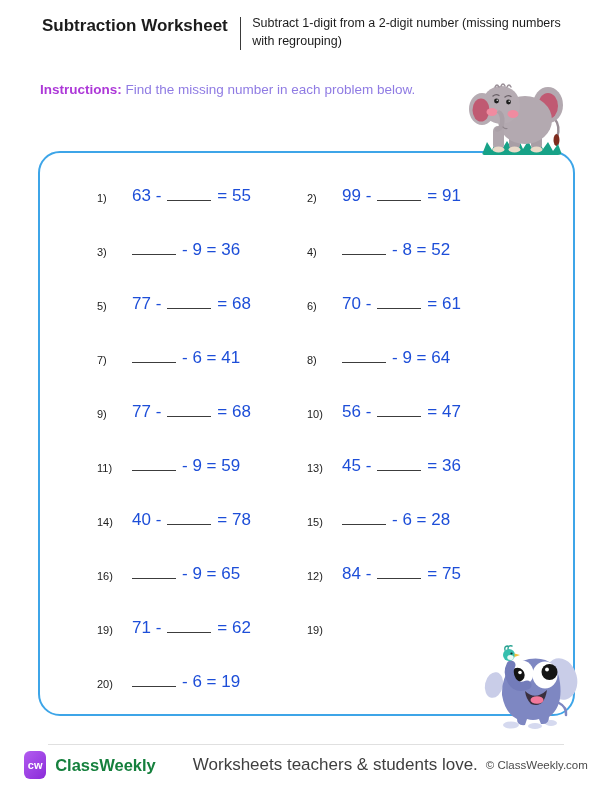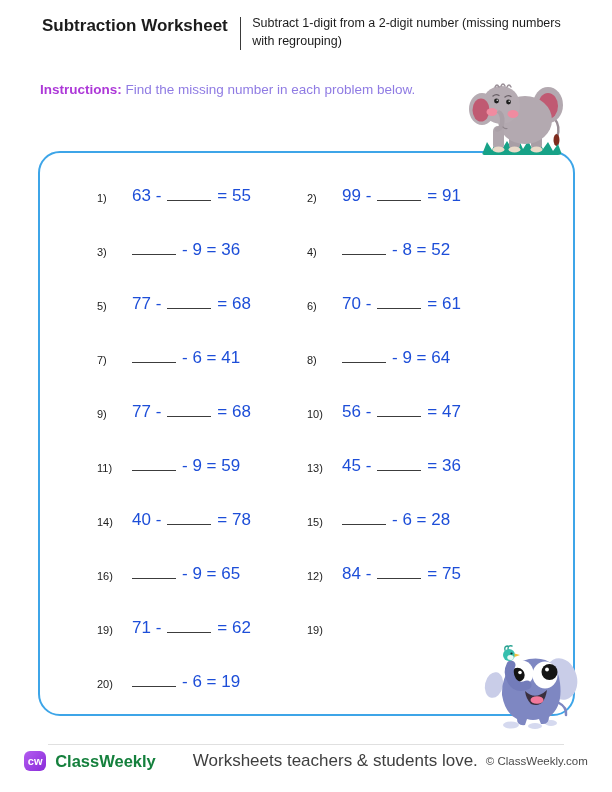--- a/index.html
+++ b/index.html
@@ -36,21 +36,21 @@
   .p-eq .seg-before { margin-right:6px; }
   .p-eq .seg-after { margin-left:6px; }
   .blank { display:inline-block; width:44px; height:15px; border-bottom:1.6px solid #3c3c3c; }
   
   .elephant-top { position:absolute; left:461px; top:72px; width:112px; height:86px; z-index:3; }
   .elephant-bottom { position:absolute; left:477px; top:633px; width:102px; height:98px; z-index:3; }
   
   .footer-line { position:absolute; left:48px; right:48px; top:744px; height:1px; background:#e0e0e0; }
   .footer { position:absolute; left:0; top:751px; width:100%; display:flex; justify-content:center; align-items:center; }
   .logo-badge {
-    width:22px; height:20px; border-radius:6px;
+    width:22px; height:28px; border-radius:6px;
     background:linear-gradient(135deg,#b35cf0 0%,#8a2bd9 100%);
     color:#ffffff; font-weight:bold; font-size:11px;
     display:flex; align-items:center; justify-content:center;
   }
   .brand { font-size:16.5px; font-weight:bold; color:#15803d; margin-left:9px; }
   .tagline { font-size:17px; color:#3f3f3f; margin-left:37px; }
   .copyright { font-size:11.5px; color:#4a4a4a; margin-left:8px; }
 </style>
 </head>
 <body>

